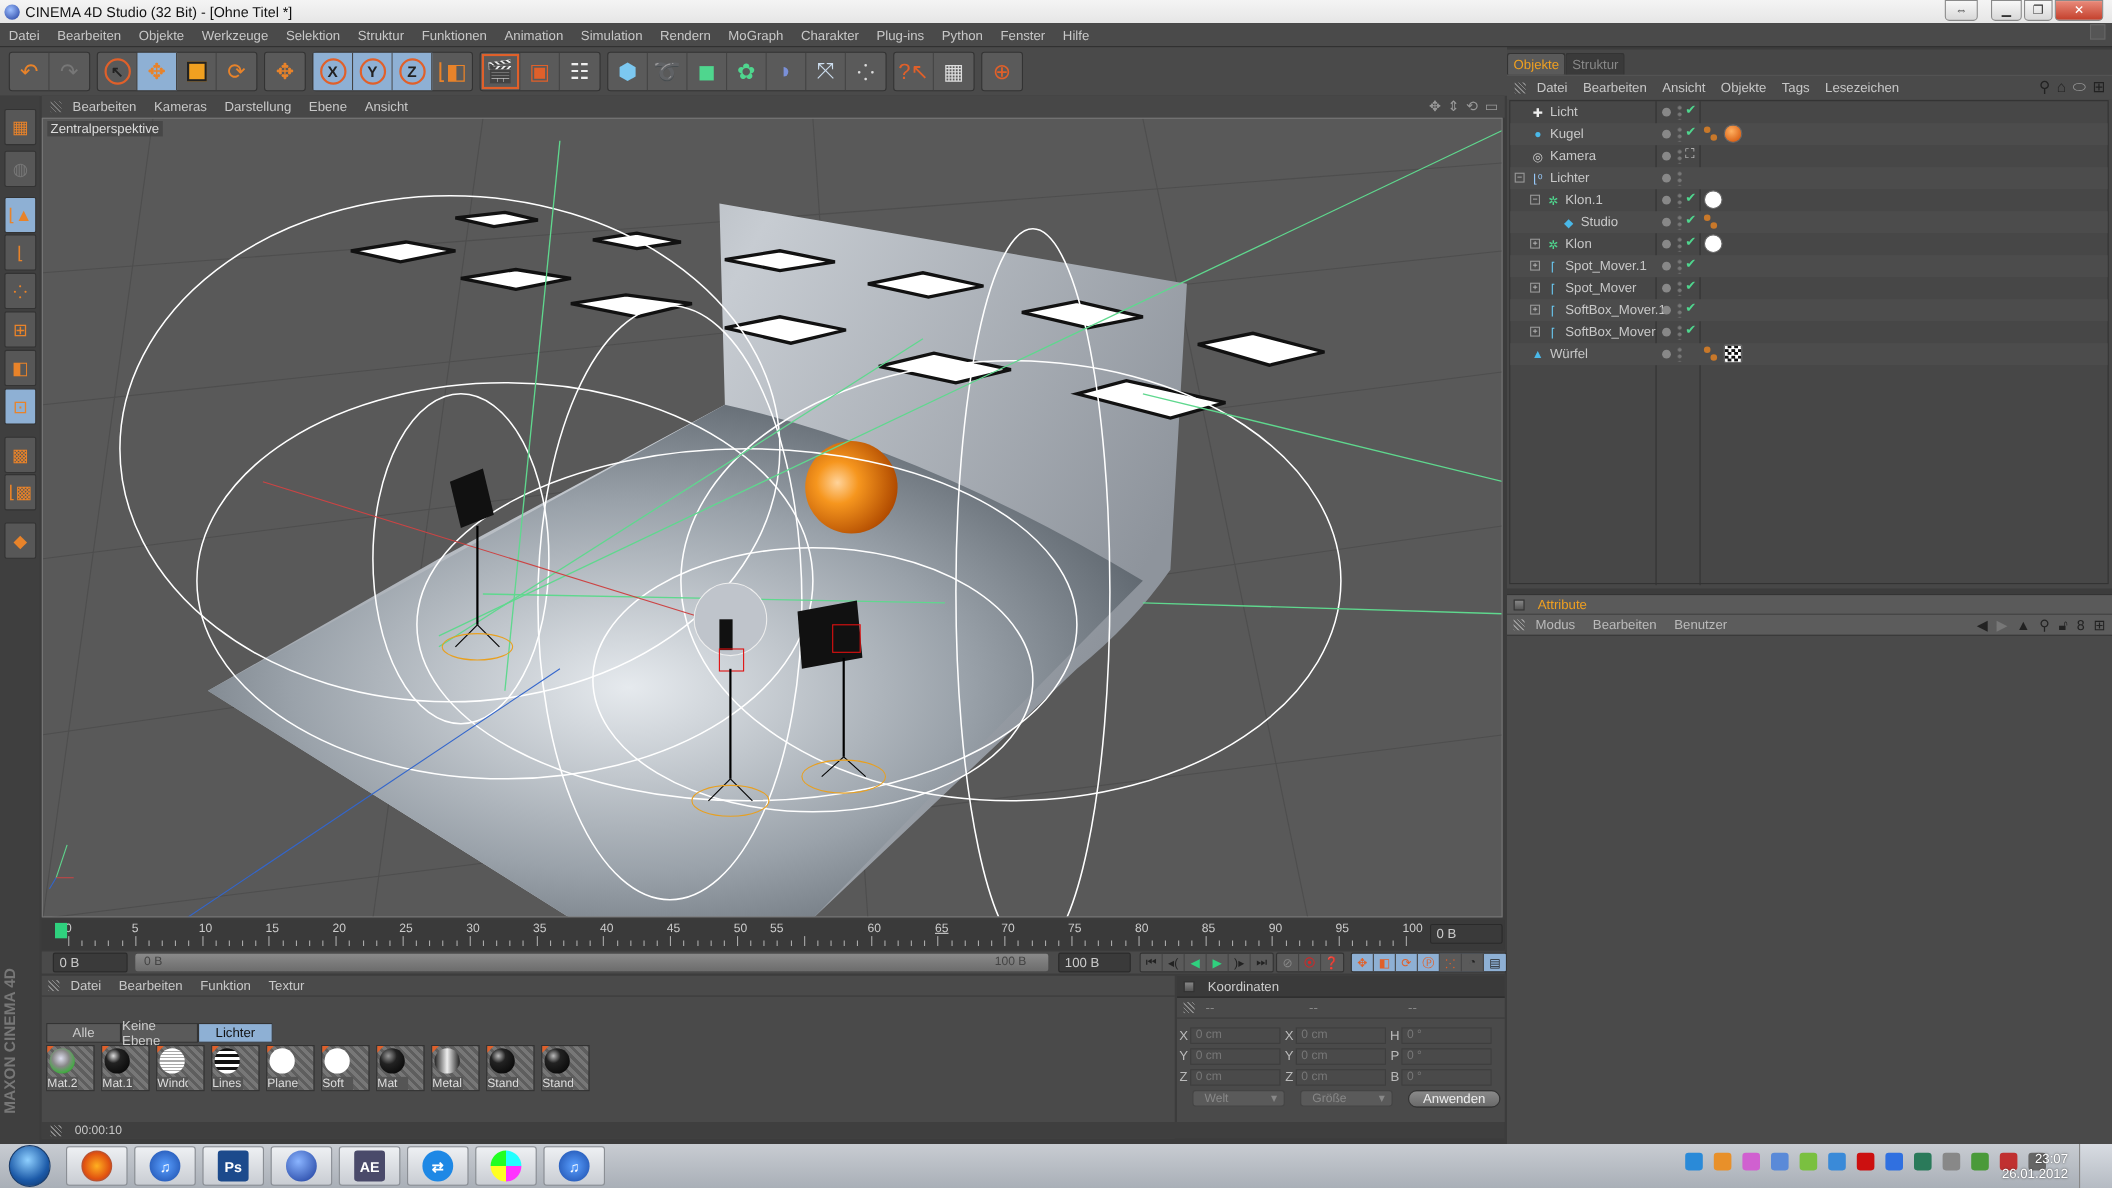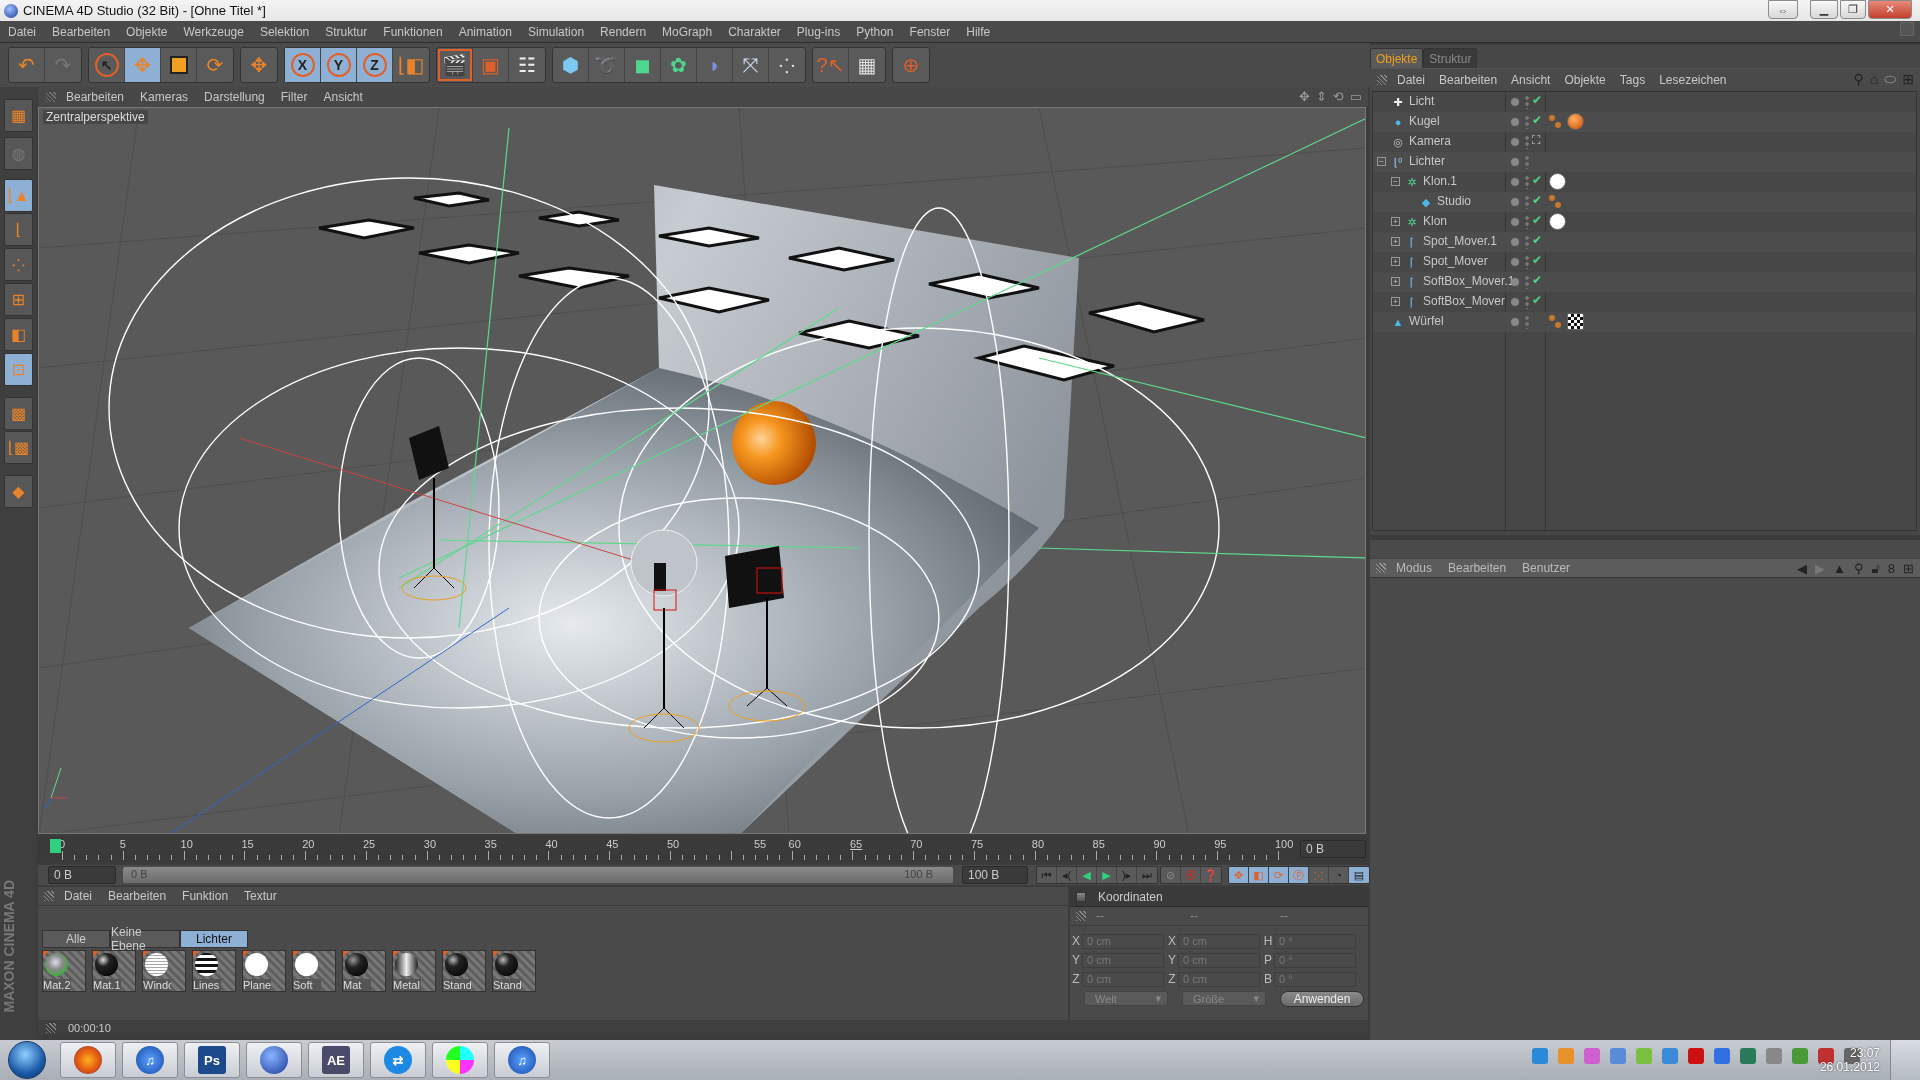--- a/index.html
+++ b/index.html
@@ -259,21 +259,21 @@
       <span>◆</span>
     </div>
   <div class="maxon">MAXON CINEMA 4D</div>
 </div>
 
 <div id="vpmenu" class="abs">
   <span class="grip"></span>
   <span class="m">Bearbeiten</span>
   <span class="m">Kameras</span>
   <span class="m">Darstellung</span>
-  <span class="m">Filter</span>
+  <span class="m">Ebene</span>
   <span class="m">Ansicht</span>
   <div class="vpicons">
     <span>✥</span>
     <span>⇕</span>
     <span>⟲</span>
     <span>▭</span>
   </div>
 </div>
 
 <div id="viewport" class="abs">
@@ -487,21 +487,21 @@
       <span class="tick-label" style="left: 69.8px;">5</span>
       <span class="tick-label" style="left: 130.6px;">10</span>
       <span class="tick-label" style="left: 191.4px;">15</span>
       <span class="tick-label" style="left: 252.2px;">20</span>
       <span class="tick-label" style="left: 313px;">25</span>
       <span class="tick-label" style="left: 373.8px;">30</span>
       <span class="tick-label" style="left: 434.6px;">35</span>
       <span class="tick-label" style="left: 495.4px;">40</span>
       <span class="tick-label" style="left: 556.2px;">45</span>
       <span class="tick-label" style="left: 617px;">50</span>
-      <span class="tick-label" style="left: 704px;">55</span>
+      <span class="tick-label" style="left: 650px;">55</span>
       <span class="tick-label" style="left: 738.6px;">60</span>
       <span class="tick-label" style="left: 800px; text-decoration: underline;">65</span>
       <span class="tick-label" style="left: 860.2px;">70</span>
       <span class="tick-label" style="left: 921px;">75</span>
       <span class="tick-label" style="left: 981.8px;">80</span>
       <span class="tick-label" style="left: 1042.6px;">85</span>
       <span class="tick-label" style="left: 1103.4px;">90</span>
       <span class="tick-label" style="left: 1164.2px;">95</span>
       <span class="tick-label" style="left: 1225px;">100</span>
     </div>
@@ -811,20 +811,24 @@
         <span class="oname" style="left:36px">Würfel</span>
         <span class="odot"></span>
         <span class="odot2"></span>
         <span class="tagdots" style="left:176px"></span>
         <span class="tagball" style="left:194px;border-radius:2px;background:repeating-conic-gradient(#111 0 25%,#fff 0 50%) 0 0/6px 6px"></span>
       </div>
     </div>
 </div>
 
 <div id="attrpanel" class="abs">
+  <div id="attrhead">
+    <span class="sq"></span>
+    <span style="color:#f0a020">Attribute</span>
+  </div>
   <div id="attrmenu">
     <span class="grip"></span>
     <span class="m">Modus</span>
     <span class="m">Bearbeiten</span>
     <span class="m">Benutzer</span>
     <div class="attricons">
       <span>◀</span>
       <span style="color:#777">▶</span>
       <span>▲</span>
       <span>⚲</span>

